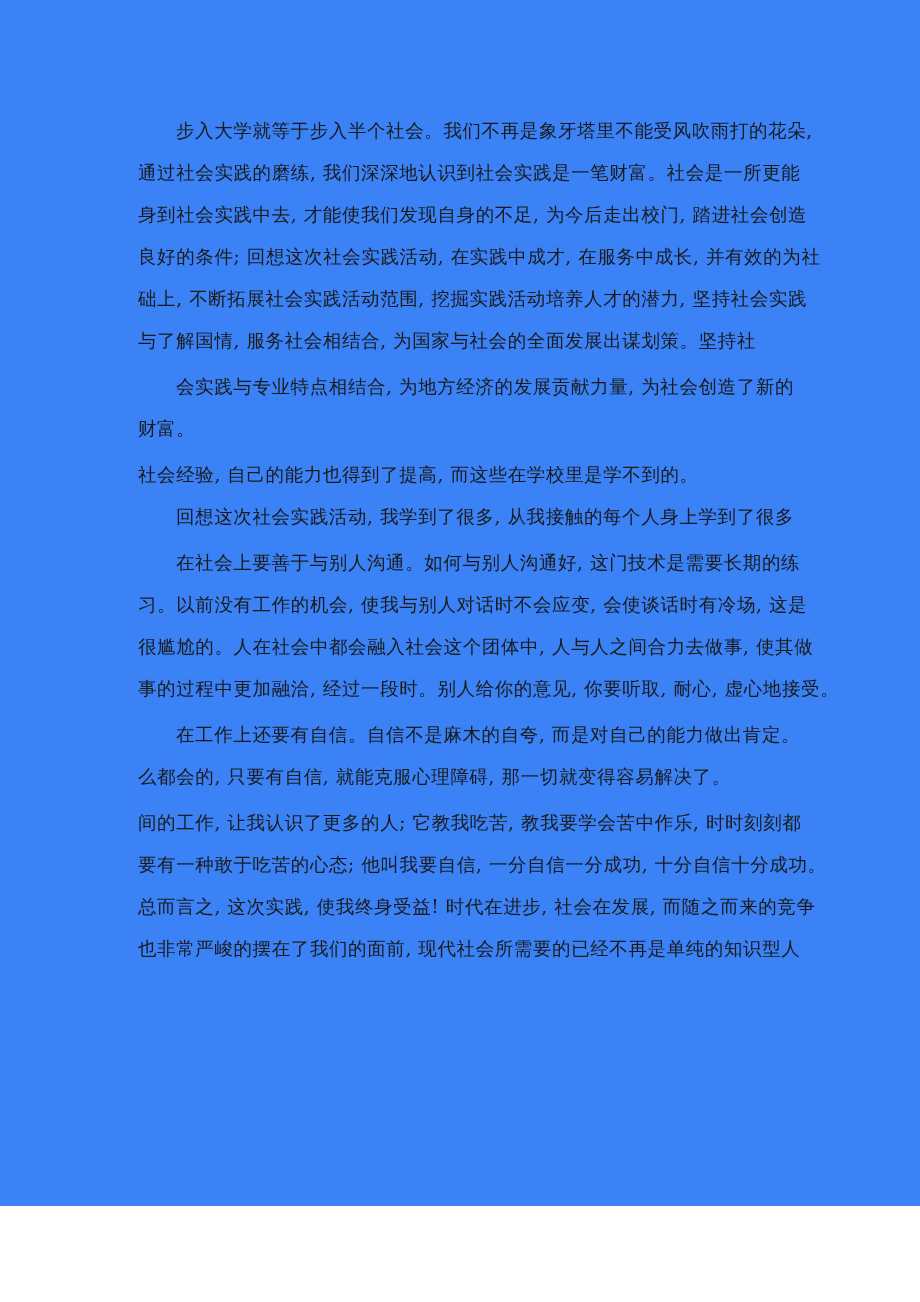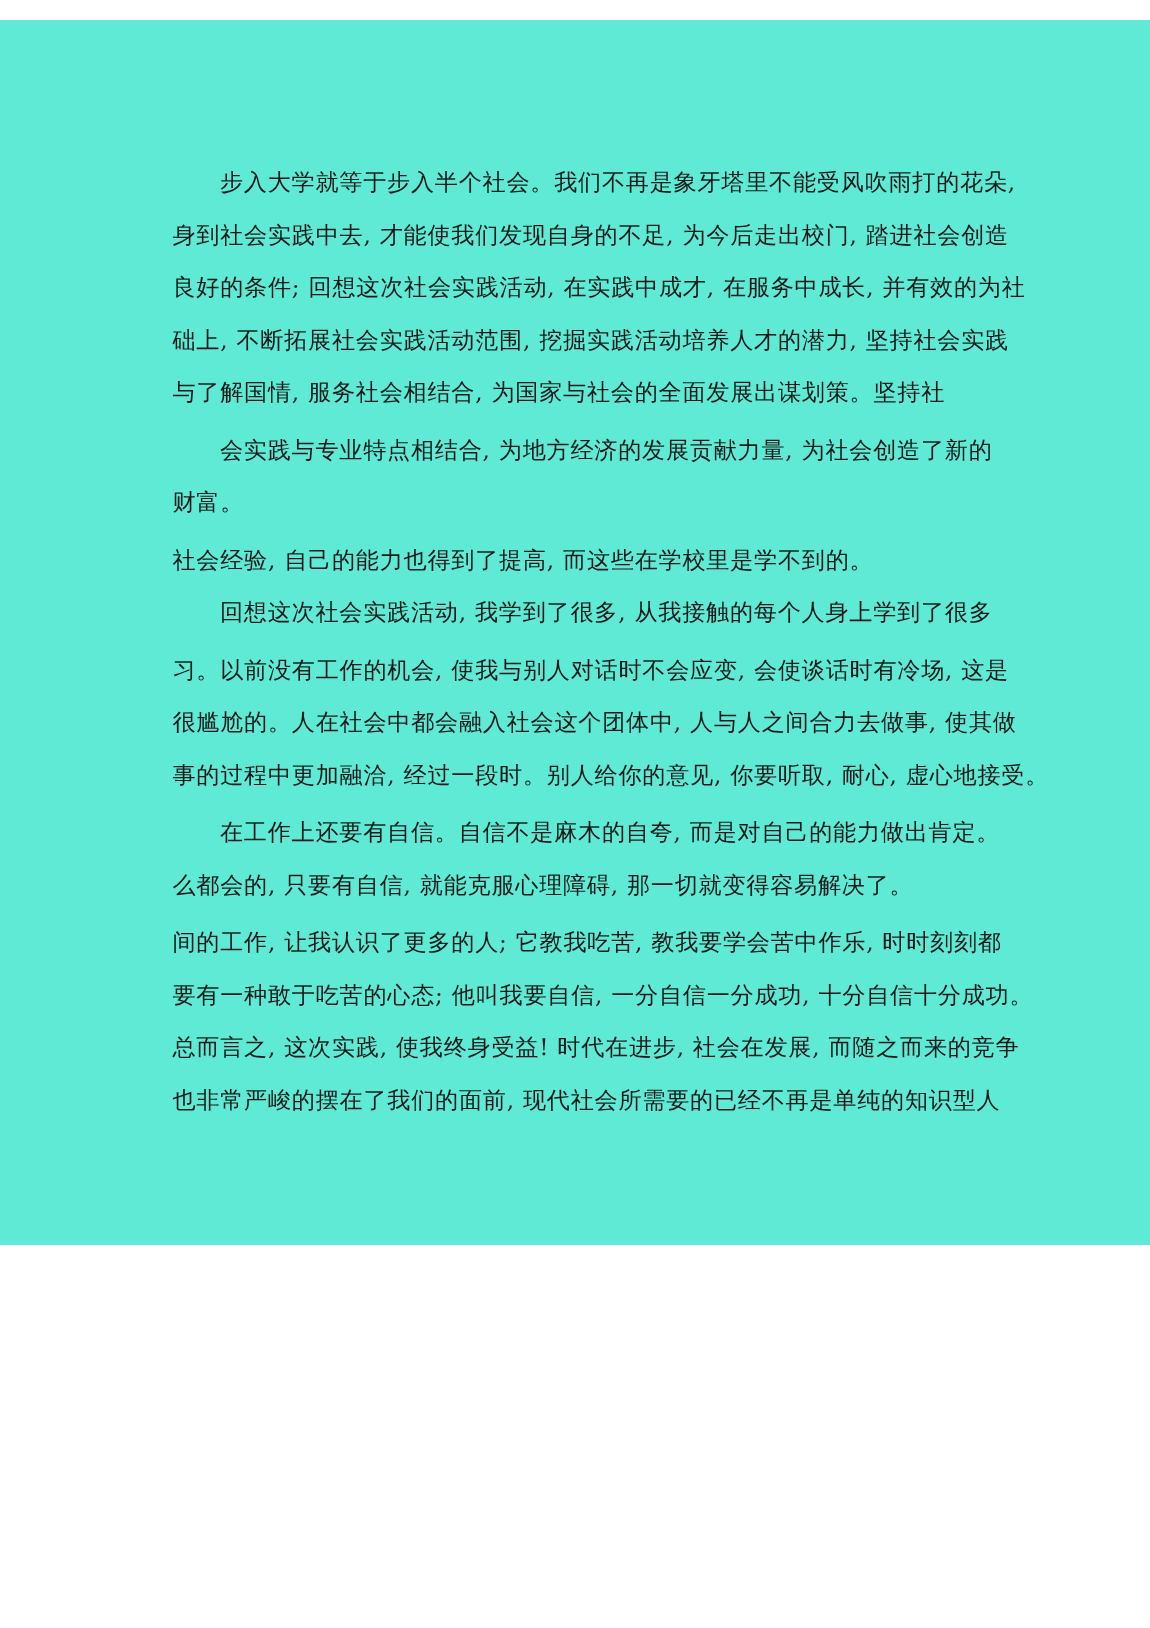--- a/index.html
+++ b/index.html
@@ -11,24 +11,24 @@
       width: 920px;
       height: 1302px;
       position: relative;
       overflow: hidden;
       font-family: "DejaVu Serif", "Liberation Serif", serif;
       color: #1a1a1a;
     }
     .page {
       position: absolute;
       left: 0;
-      top: 16px;
+      top: 0;
       width: 920px;
-      height: 980px;
-      background: #5eead4;
+      height: 1206px;
+      background: #3b82f6;
     }
     .content {
       position: absolute;
       left: 138px;
       top: 110px;
       width: 680px;
     }
     .para {
       margin: 0;
     }
@@ -48,40 +48,42 @@
     }
   </style>
 </head>
 <body>
 
 <div class="page">
   <div class="content">
 
     <div class="para">
       <span class="line indent">步入大学就等于步入半个社会。我们不再是象牙塔里不能受风吹雨打的花朵,</span>
+      <span class="line">通过社会实践的磨练, 我们深深地认识到社会实践是一笔财富。社会是一所更能</span>
       <span class="line">身到社会实践中去, 才能使我们发现自身的不足, 为今后走出校门, 踏进社会创造</span>
       <span class="line">良好的条件; 回想这次社会实践活动, 在实践中成才, 在服务中成长, 并有效的为社</span>
       <span class="line">础上, 不断拓展社会实践活动范围, 挖掘实践活动培养人才的潜力, 坚持社会实践</span>
       <span class="line">与了解国情, 服务社会相结合, 为国家与社会的全面发展出谋划策。坚持社</span>
     </div>
     <div class="gap"></div>
 
     <div class="para">
       <span class="line indent">会实践与专业特点相结合, 为地方经济的发展贡献力量, 为社会创造了新的</span>
       <span class="line">财富。</span>
     </div>
     <div class="gap"></div>
 
     <div class="para">
       <span class="line">社会经验, 自己的能力也得到了提高, 而这些在学校里是学不到的。</span>
       <span class="line indent">回想这次社会实践活动, 我学到了很多, 从我接触的每个人身上学到了很多</span>
     </div>
     <div class="gap"></div>
 
     <div class="para">
+      <span class="line indent">在社会上要善于与别人沟通。如何与别人沟通好, 这门技术是需要长期的练</span>
       <span class="line">习。以前没有工作的机会, 使我与别人对话时不会应变, 会使谈话时有冷场, 这是</span>
       <span class="line">很尴尬的。人在社会中都会融入社会这个团体中, 人与人之间合力去做事, 使其做</span>
       <span class="line">事的过程中更加融洽, 经过一段时。别人给你的意见, 你要听取, 耐心, 虚心地接受。</span>
     </div>
     <div class="gap"></div>
 
     <div class="para">
       <span class="line indent">在工作上还要有自信。自信不是麻木的自夸, 而是对自己的能力做出肯定。</span>
       <span class="line">么都会的, 只要有自信, 就能克服心理障碍, 那一切就变得容易解决了。</span>
     </div>

